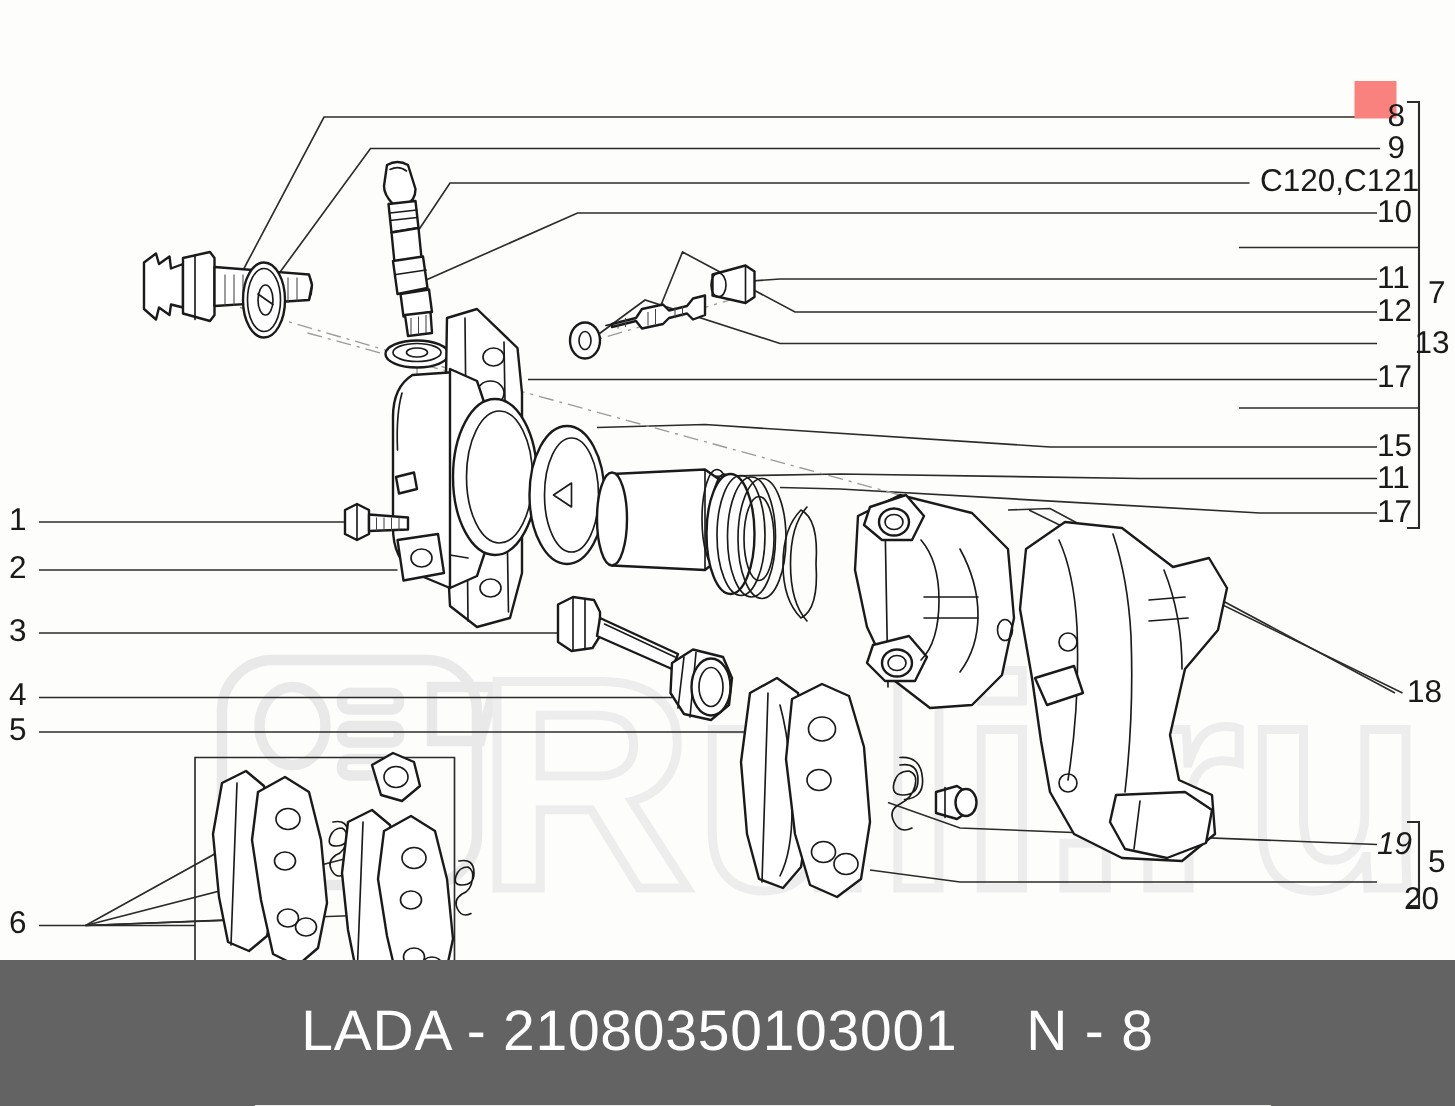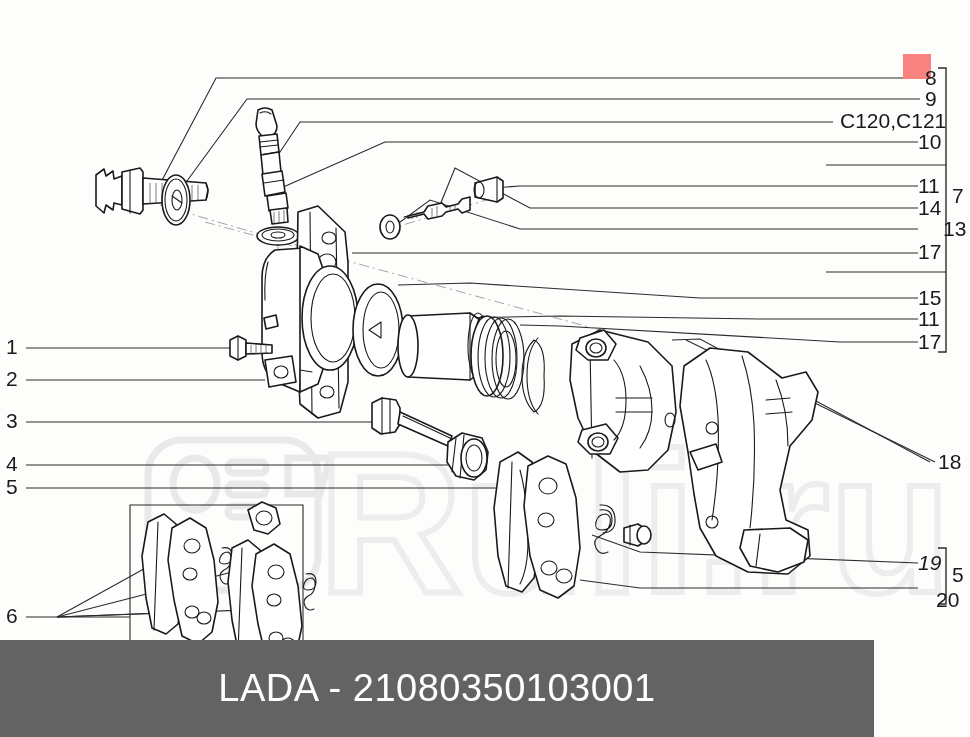--- a/index.html
+++ b/index.html
@@ -19,21 +19,21 @@
     position: absolute;
     left: 0;
     top: 0;
     width: 970px;
     height: 737px;
   }
   .footer-bar {
     position: absolute;
     left: 0;
     bottom: 0;
-    width: 874px;
+    width: 970px;
     height: 97px;
     background: #636363;
     display: flex;
     align-items: center;
     justify-content: center;
     gap: 46px;
   }
   .footer-text {
     color: #ffffff;
     font-family: "Liberation Sans", sans-serif;
@@ -397,30 +397,31 @@
   <div class="lbl" style="left:6px; top:410px;"><span>3</span></div>
   <div class="lbl" style="left:6px; top:453px;"><span>4</span></div>
   <div class="lbl" style="left:6px; top:476px;"><span>5</span></div>
   <div class="lbl" style="left:6px; top:605px;"><span>6</span></div>
 
   <div class="lbl" style="left:925px; top:67px;"><span>8</span></div>
   <div class="lbl" style="left:925px; top:88px;"><span>9</span></div>
   <div class="lbl" style="left:840px; top:110px;"><span>C120,C121</span></div>
   <div class="lbl" style="left:918px; top:131px;"><span>10</span></div>
   <div class="lbl" style="left:918px; top:175px;"><span>11</span></div>
-  <div class="lbl" style="left:918px; top:197px;"><span>14</span></div>
+  <div class="lbl" style="left:918px; top:197px;"><span>12</span></div>
   <div class="lbl" style="left:918px; top:218px;margin-left:25px;"><span>13</span></div>
   <div class="lbl" style="left:918px; top:241px;"><span>17</span></div>
   <div class="lbl" style="left:918px; top:287px;"><span>15</span></div>
   <div class="lbl" style="left:918px; top:308px;"><span>11</span></div>
   <div class="lbl" style="left:918px; top:331px;"><span>17</span></div>
   <div class="lbl" style="left:938px; top:451px;"><span>18</span></div>
   <div class="lbl" style="left:918px; top:552px;font-style:italic;"><span>19</span></div>
   <div class="lbl" style="left:918px; top:589px;margin-left:18px;"><span>20</span></div>
 
   <div class="lbl big" style="left:952px; top:185px;"><span>7</span></div>
   <div class="lbl big" style="left:952px; top:564px;"><span>5</span></div>
 
   <div class="footer-bar">
     <div class="footer-text">LADA - 21080350103001</div>
+    <div class="footer-text">N - 8</div>
   </div>
 
 </div>
 
 </body></html>

